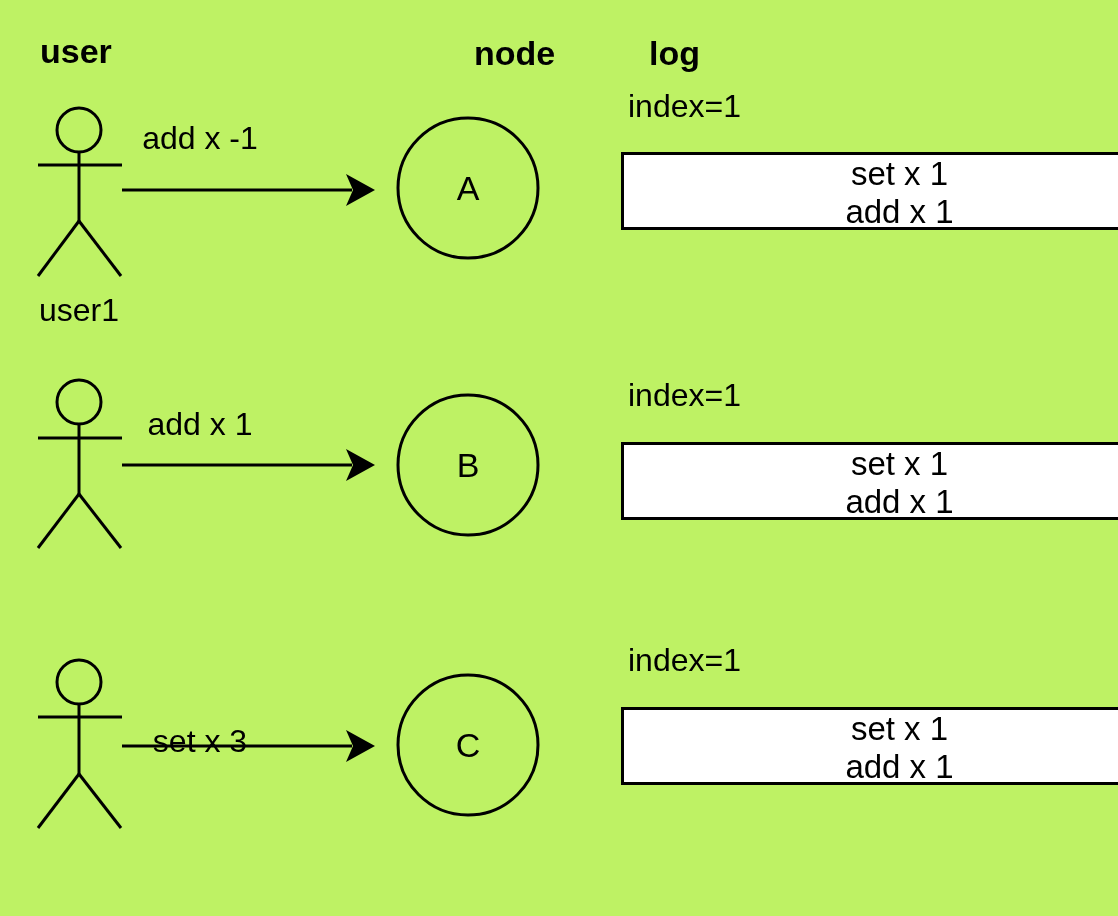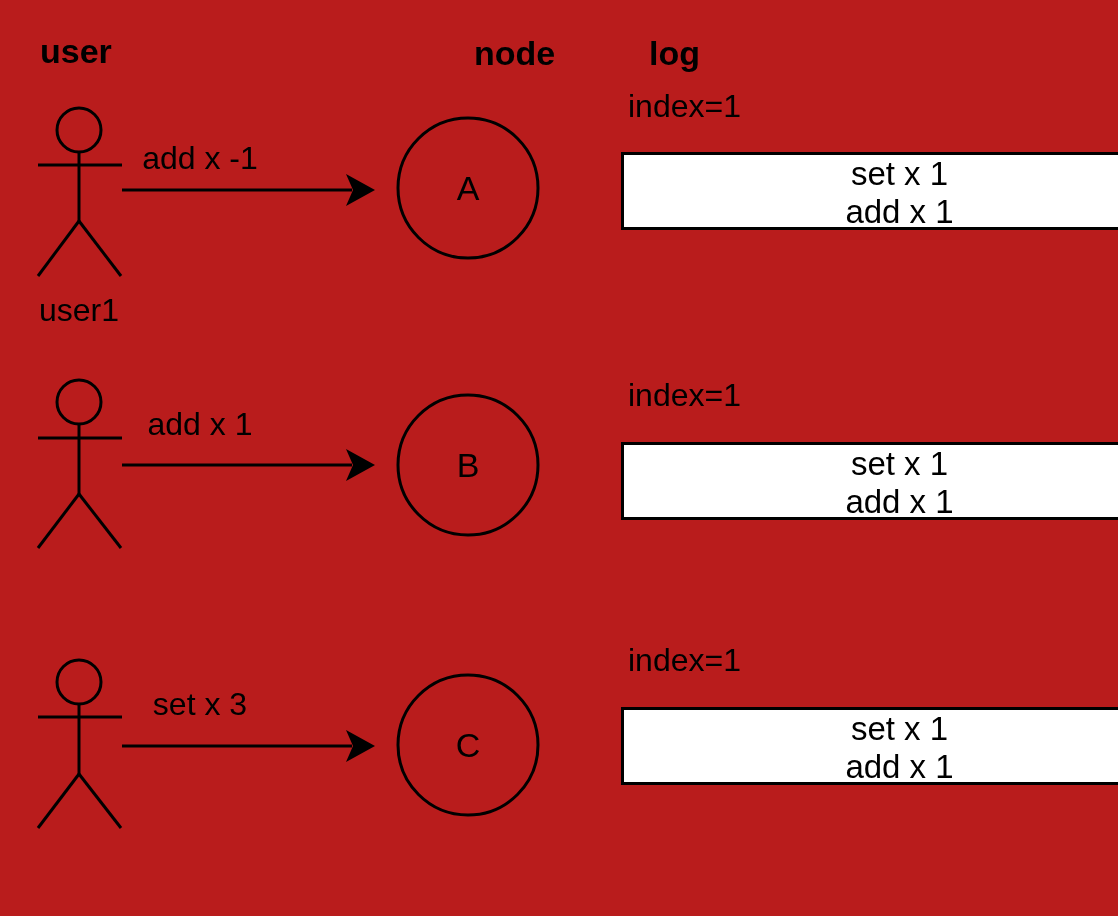--- a/index.html
+++ b/index.html
@@ -4,21 +4,21 @@
 <style>
   html, body {
     margin: 0;
     padding: 0;
     background: #ffffff;
   }
   #canvas {
     position: relative;
     width: 1118px;
     height: 916px;
-    background: #b91c1c;
+    background: #bef264;
     font-family: "Liberation Sans", sans-serif;
     color: #000000;
     overflow: hidden;
   }
   #shapes {
     position: absolute;
     left: 0;
     top: 0;
   }
   .hdr {
@@ -133,40 +133,40 @@
       <line class="stroke" x1="122" y1="746" x2="352" y2="746"></line>
       <path class="solid" d="M 375 746 L 346 730 L 353 746 L 346 762 Z"></path>
     </g>
     <circle class="stroke" cx="468" cy="745" r="70" fill="#ffffff"></circle>
   </svg>
 
   <div class="hdr" style="left:40px; top:34px;">user</div>
   <div class="hdr" style="left:430px; top:36px;margin-left:44px;">node</div>
   <div class="hdr" style="left:649px; top:36px;">log</div>
 
-  <div class="lbl centerbox cmd-label" style="left:119px; top:142px;">add x -1</div>
+  <div class="lbl centerbox cmd-label" style="left:119px; top:122px;">add x -1</div>
   <div class="lbl centerbox user-label" style="left:9px; top:294px;">user1</div>
   <div class="node-letter" style="left:398px; top:167px;">A</div>
   <div class="idx-label" style="left:628px; top:90px;">index=1</div>
   <div class="logtable" style="left:621px; top:152px;">
     <div class="logcell divider">set x 1</div>
     <div class="logcell divider">add x 1</div>
     <div class="logcell"></div>
   </div>
 
   <div class="lbl centerbox cmd-label" style="left:119px; top:408px;">add x 1</div>
   <div class="node-letter" style="left:398px; top:444px;">B</div>
   <div class="idx-label" style="left:628px; top:379px;">index=1</div>
   <div class="logtable" style="left:621px; top:442px;">
     <div class="logcell divider">set x 1</div>
     <div class="logcell divider">add x 1</div>
     <div class="logcell"></div>
   </div>
 
-  <div class="lbl centerbox cmd-label" style="left:119px; top:688px;">set x 3</div>
+  <div class="lbl centerbox cmd-label" style="left:119px; top:725px;">set x 3</div>
   <div class="node-letter" style="left:398px; top:724px;">C</div>
   <div class="idx-label" style="left:628px; top:644px;">index=1</div>
   <div class="logtable" style="left:621px; top:707px;">
     <div class="logcell divider">set x 1</div>
     <div class="logcell divider">add x 1</div>
     <div class="logcell"></div>
   </div>
 
 </div>
 

